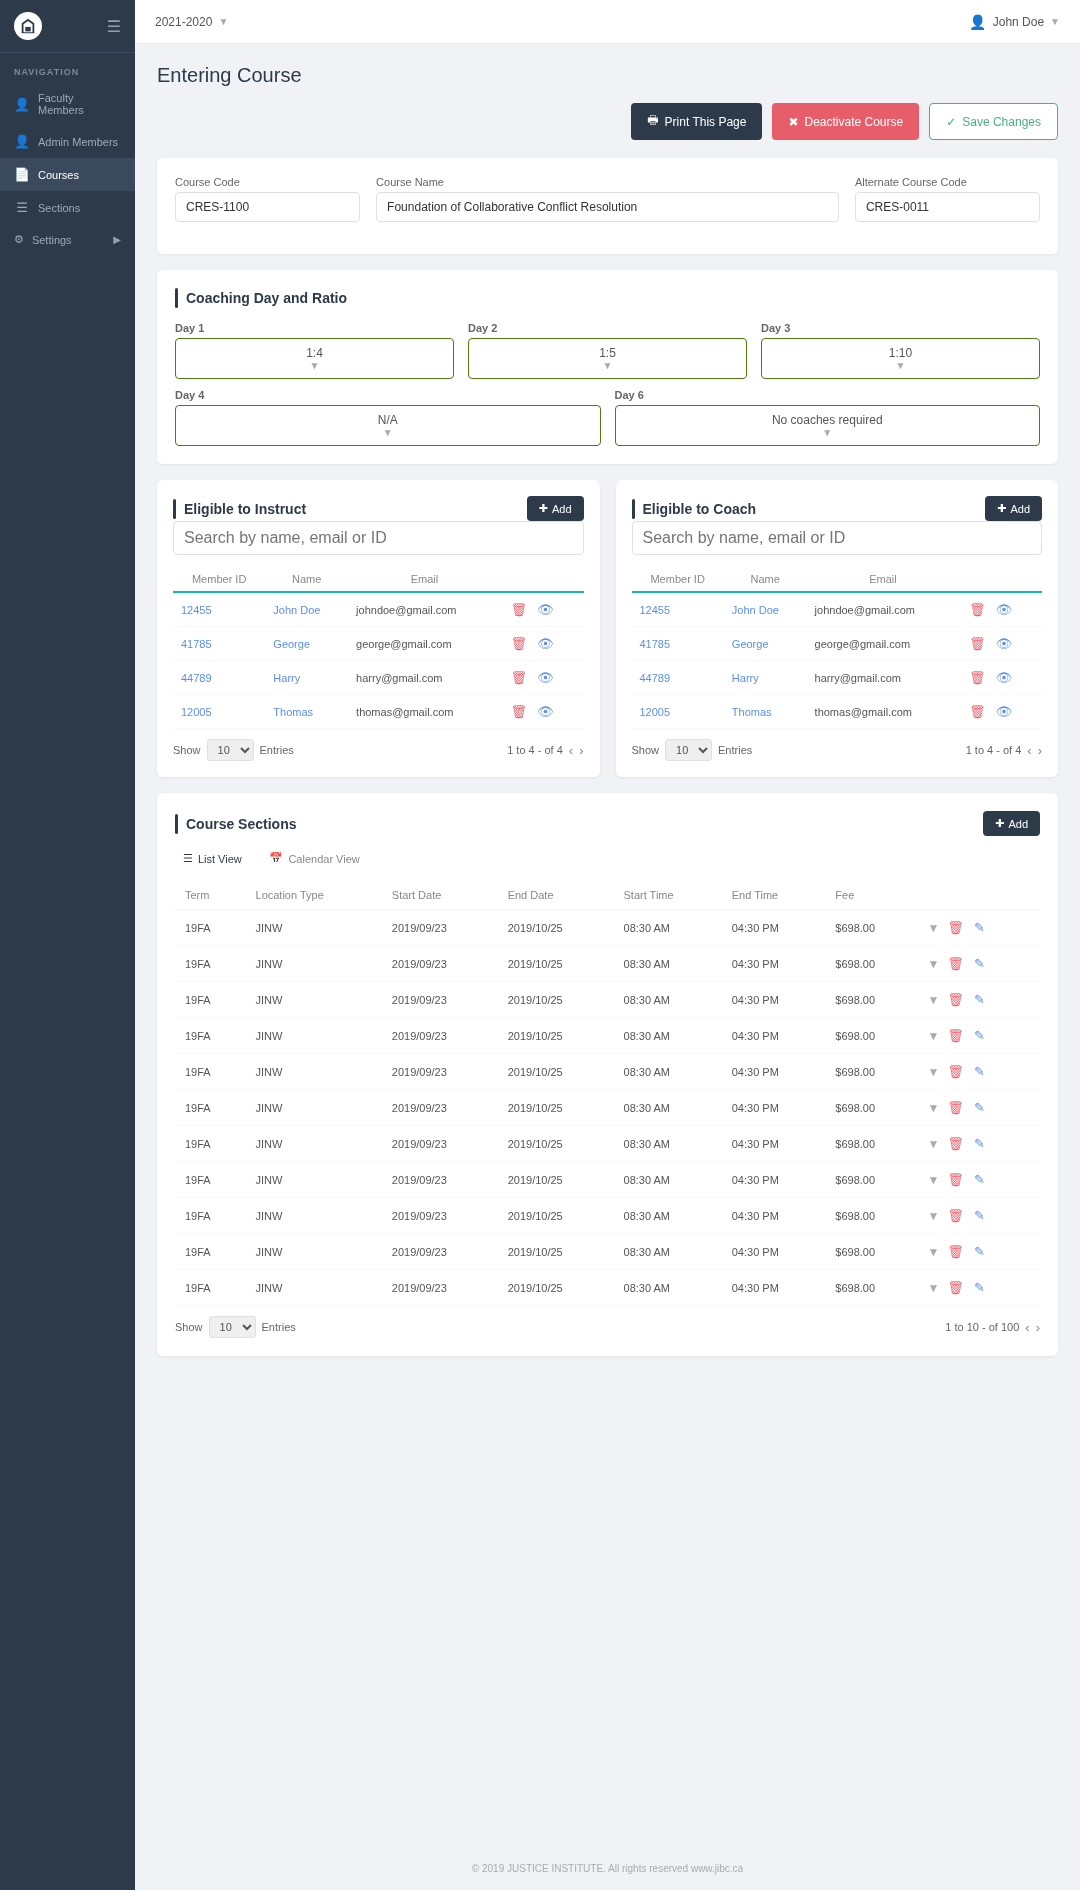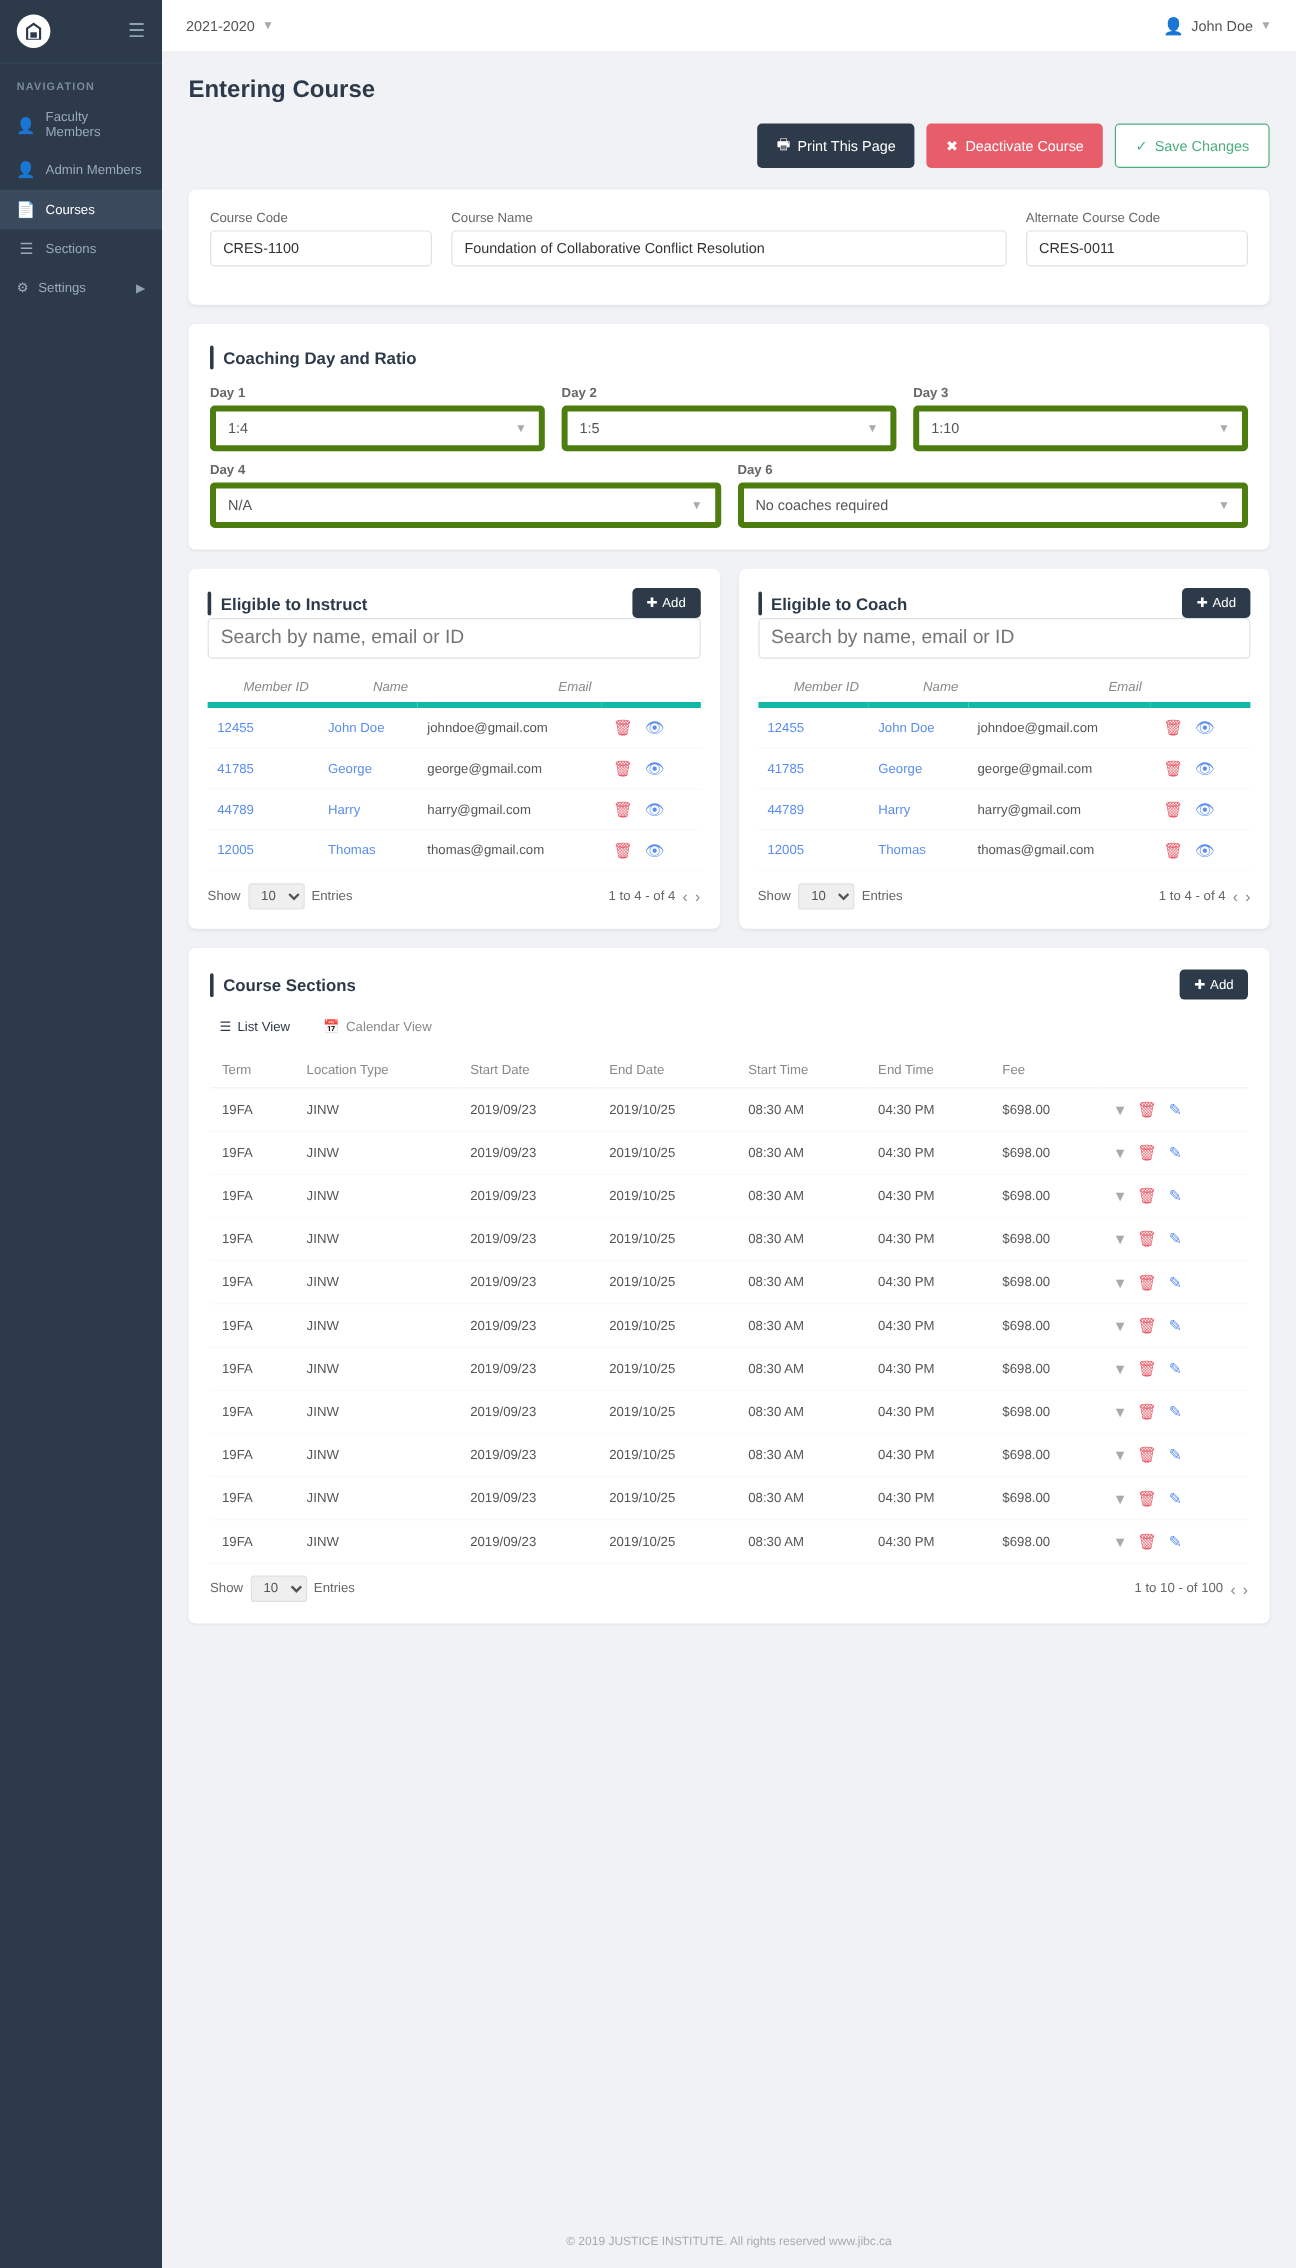--- a/index.html
+++ b/index.html
@@ -23,21 +23,21 @@
 
     
     .top-header { background: #fff; border-bottom: 1px solid #e8eaed; padding: 0 20px; height: 44px; display: flex; align-items: center; justify-content: space-between; }
     .year-select { display: flex; align-items: center; gap: 6px; font-size: 12px; color: #555; cursor: pointer; }
     .year-arrow { color: #aaa; font-size: 10px; }
     .user-info { display: flex; align-items: center; gap: 6px; font-size: 12px; color: #555; cursor: pointer; }
     .user-icon { font-size: 14px; color: #888; }
 
     
     .page-content { padding: 20px 22px; flex: 1; }
-    .page-title { font-size: 20px; font-weight: 700; color: #2d3a4a; margin-bottom: 16px; }
+    .page-title { font-size: 20px; font-weight: 400; color: #2d3a4a; margin-bottom: 16px; }
 
     
     .action-buttons { display: flex; gap: 10px; margin-bottom: 18px; justify-content: flex-end; }
     .btn { padding: 8px 16px; border-radius: 4px; border: none; cursor: pointer; font-size: 12px; font-weight: 500; display: flex; align-items: center; gap: 6px; }
     .btn-dark { background: #2d3a4a; color: #fff; }
     .btn-red { background: #e85d6a; color: #fff; }
     .btn-success { background: #fff; color: #4caf7d; border: 1.5px solid #4caf7d; }
 
     
     .card { background: #fff; border-radius: 6px; padding: 18px; margin-bottom: 16px; box-shadow: 0 1px 3px rgba(0,0,0,0.06); }
@@ -50,34 +50,34 @@
 
     
     .section-header { display: flex; align-items: center; gap: 8px; margin-bottom: 14px; }
     .section-bar { width: 3px; height: 20px; background: #2d3a4a; border-radius: 2px; }
     .section-title { font-size: 14px; font-weight: 600; color: #2d3a4a; }
 
     
     .coaching-grid { display: grid; grid-template-columns: 1fr 1fr 1fr; gap: 14px; margin-bottom: 10px; }
     .coaching-grid-2 { display: grid; grid-template-columns: 1fr 1fr; gap: 14px; }
     .day-label { font-size: 11px; color: #666; margin-bottom: 4px; font-weight: bold; }
-    .select-box { border: 5px solid #4d7c0f; border-radius: 4px; padding: 7px 10px; font-size: 12px; color: #555; background: #fff; display: flex; align-items: center; justify-content: space-between; cursor: pointer; }
+    .select-box { border: 1px solid #4d7c0f; border-radius: 4px; padding: 7px 10px; font-size: 12px; color: #555; background: #fff; display: flex; align-items: center; justify-content: space-between; cursor: pointer; flex-direction: column; }
     .select-arrow { color: #aaa; font-size: 10px; }
 
     
     .eligible-row { display: grid; grid-template-columns: 1fr 1fr; gap: 16px; margin-bottom: 16px; }
     .eligible-card { background: #fff; border-radius: 6px; padding: 16px; box-shadow: 0 1px 3px rgba(0,0,0,0.06); }
     .eligible-header { display: flex; align-items: center; justify-content: space-between; }
     .eligible-title { display: flex; align-items: center; gap: 8px; }
     .btn-add { background: #2d3a4a; color: #fff; border: none; border-radius: 4px; padding: 6px 12px; font-size: 11px; cursor: pointer; display: flex; align-items: center; gap: 4px; }
     .search-box { border: 1px solid #dde1e7; border-radius: 4px; padding: 7px 10px; font-size: 16px; color: #aaa; width: 100%; margin-bottom: 12px; }
 
     
     .data-table { width: 100%; border-collapse: collapse; }
-    .data-table th { font-size: 11px; color: #888; font-weight: 500; padding: 6px 8px; text-align: right; border-bottom: 5px solid #14b8a6; font-style: italic; }
+    .data-table th { font-size: 11px; color: #888; font-weight: 500; padding: 6px 8px; text-align: center; border-bottom: 2px solid #14b8a6; }
     .data-table td { font-size: 11px; color: #555; padding: 7px 8px; border-bottom: 1px solid #f8f9fa; }
     .data-table td.link { color: #5b8ef0; }
     .table-actions { display: flex; gap: 6px; align-items: center; }
     .icon-btn { background: none; border: none; cursor: pointer; font-size: 13px; padding: 2px; }
     .icon-delete { color: #e85d6a; }
     .icon-view { color: #5b8ef0; }
 
     
     .pagination-row { display: flex; align-items: center; justify-content: space-between; margin-top: 10px; }
     .pagination-left { display: flex; align-items: center; gap: 6px; font-size: 11px; color: #666; }

